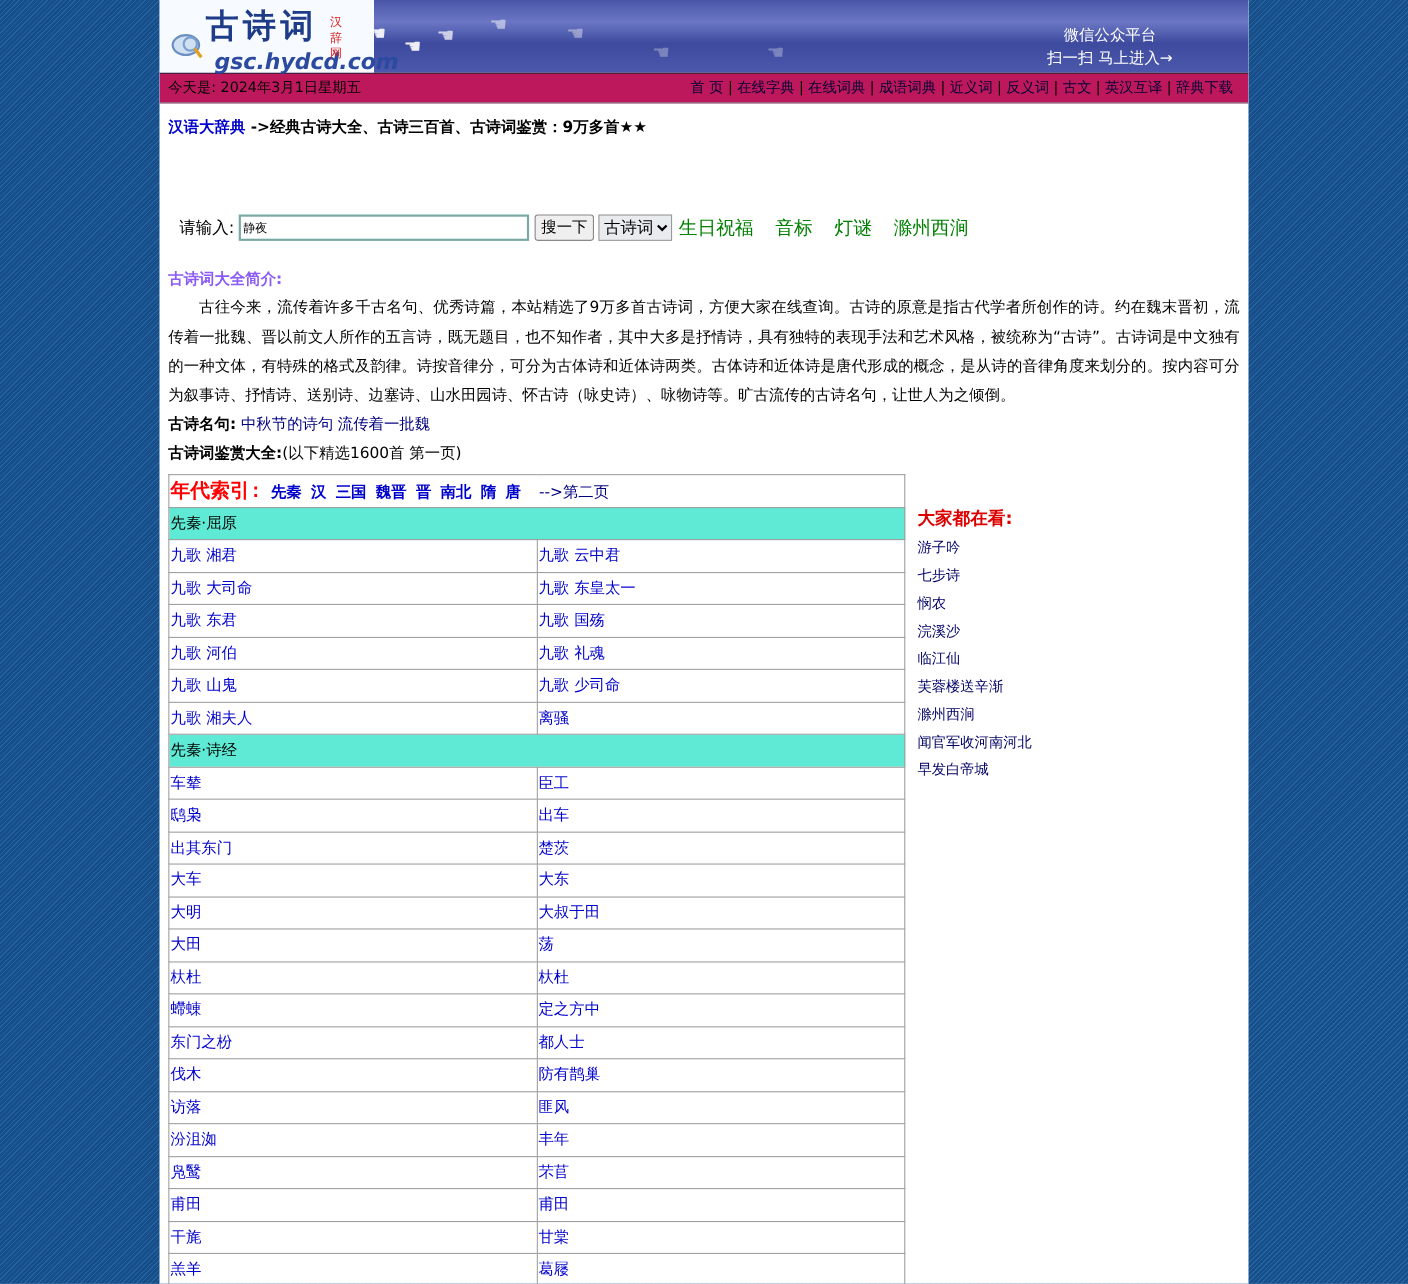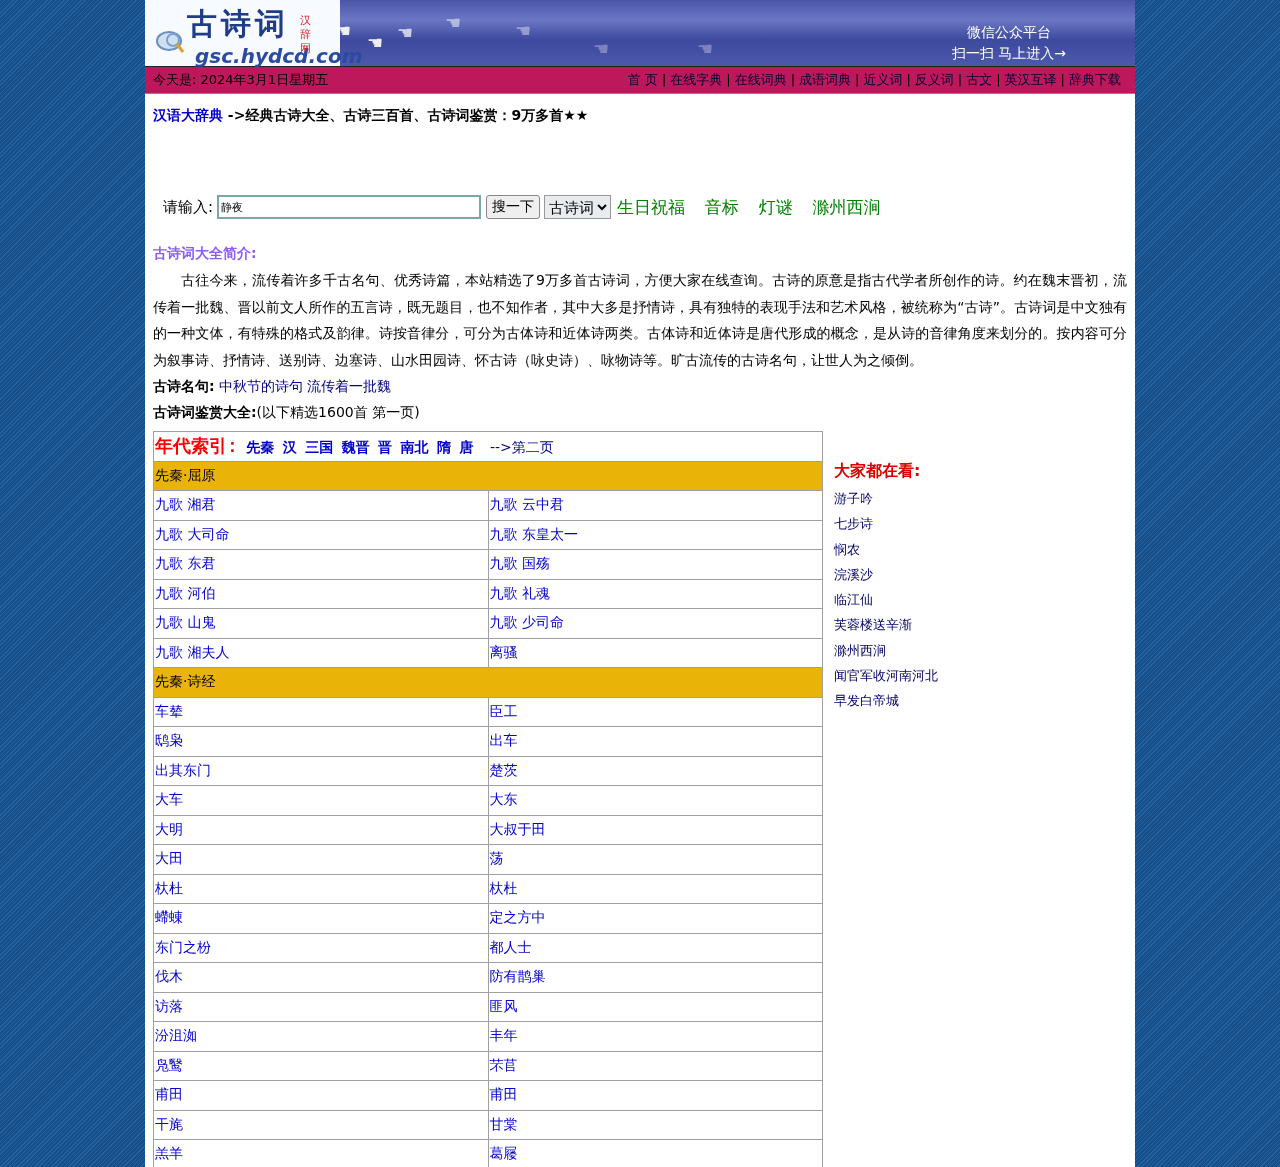--- a/index.html
+++ b/index.html
@@ -46,21 +46,21 @@
   .line a { color:#000080; margin-right:4px; }
   
   .wrap { position:relative; margin-top:6px; }
   table.poems { width:670px; border-collapse:collapse; font-size:14px; }
   table.poems td { border:1px solid #a0a0a0; height:28.5px; padding:0 1px; width:50%; }
   table.poems td a { color:#0000cc; }
   .era-row td { height:31px; }
   .era-label { color:#ff0000; font-weight:bold; font-size:18px;font-family:Liberation Mono, monospace; }
   .era a { color:#000080; font-weight:bold; font-size:14px; margin-left:4px; }
   .era .next { font-weight:normal; font-size:14px; color:#000080; margin-left:12px; }
-  .cat td { background:#eab308; }
+  .cat td { background:#5eead4; }
   .side { position:absolute; left:681px; top:30px; width:150px; }
   .side-title { color:#dd0000; font-weight:bold; font-size:16px; margin-bottom:4px; }
   .side a { display:block; color:#000066; font-size:13px; line-height:25.3px; }
 </style>
 </head>
 <body>
 
 <div class="page">
   <div class="banner">
     <div class="logo-box">

